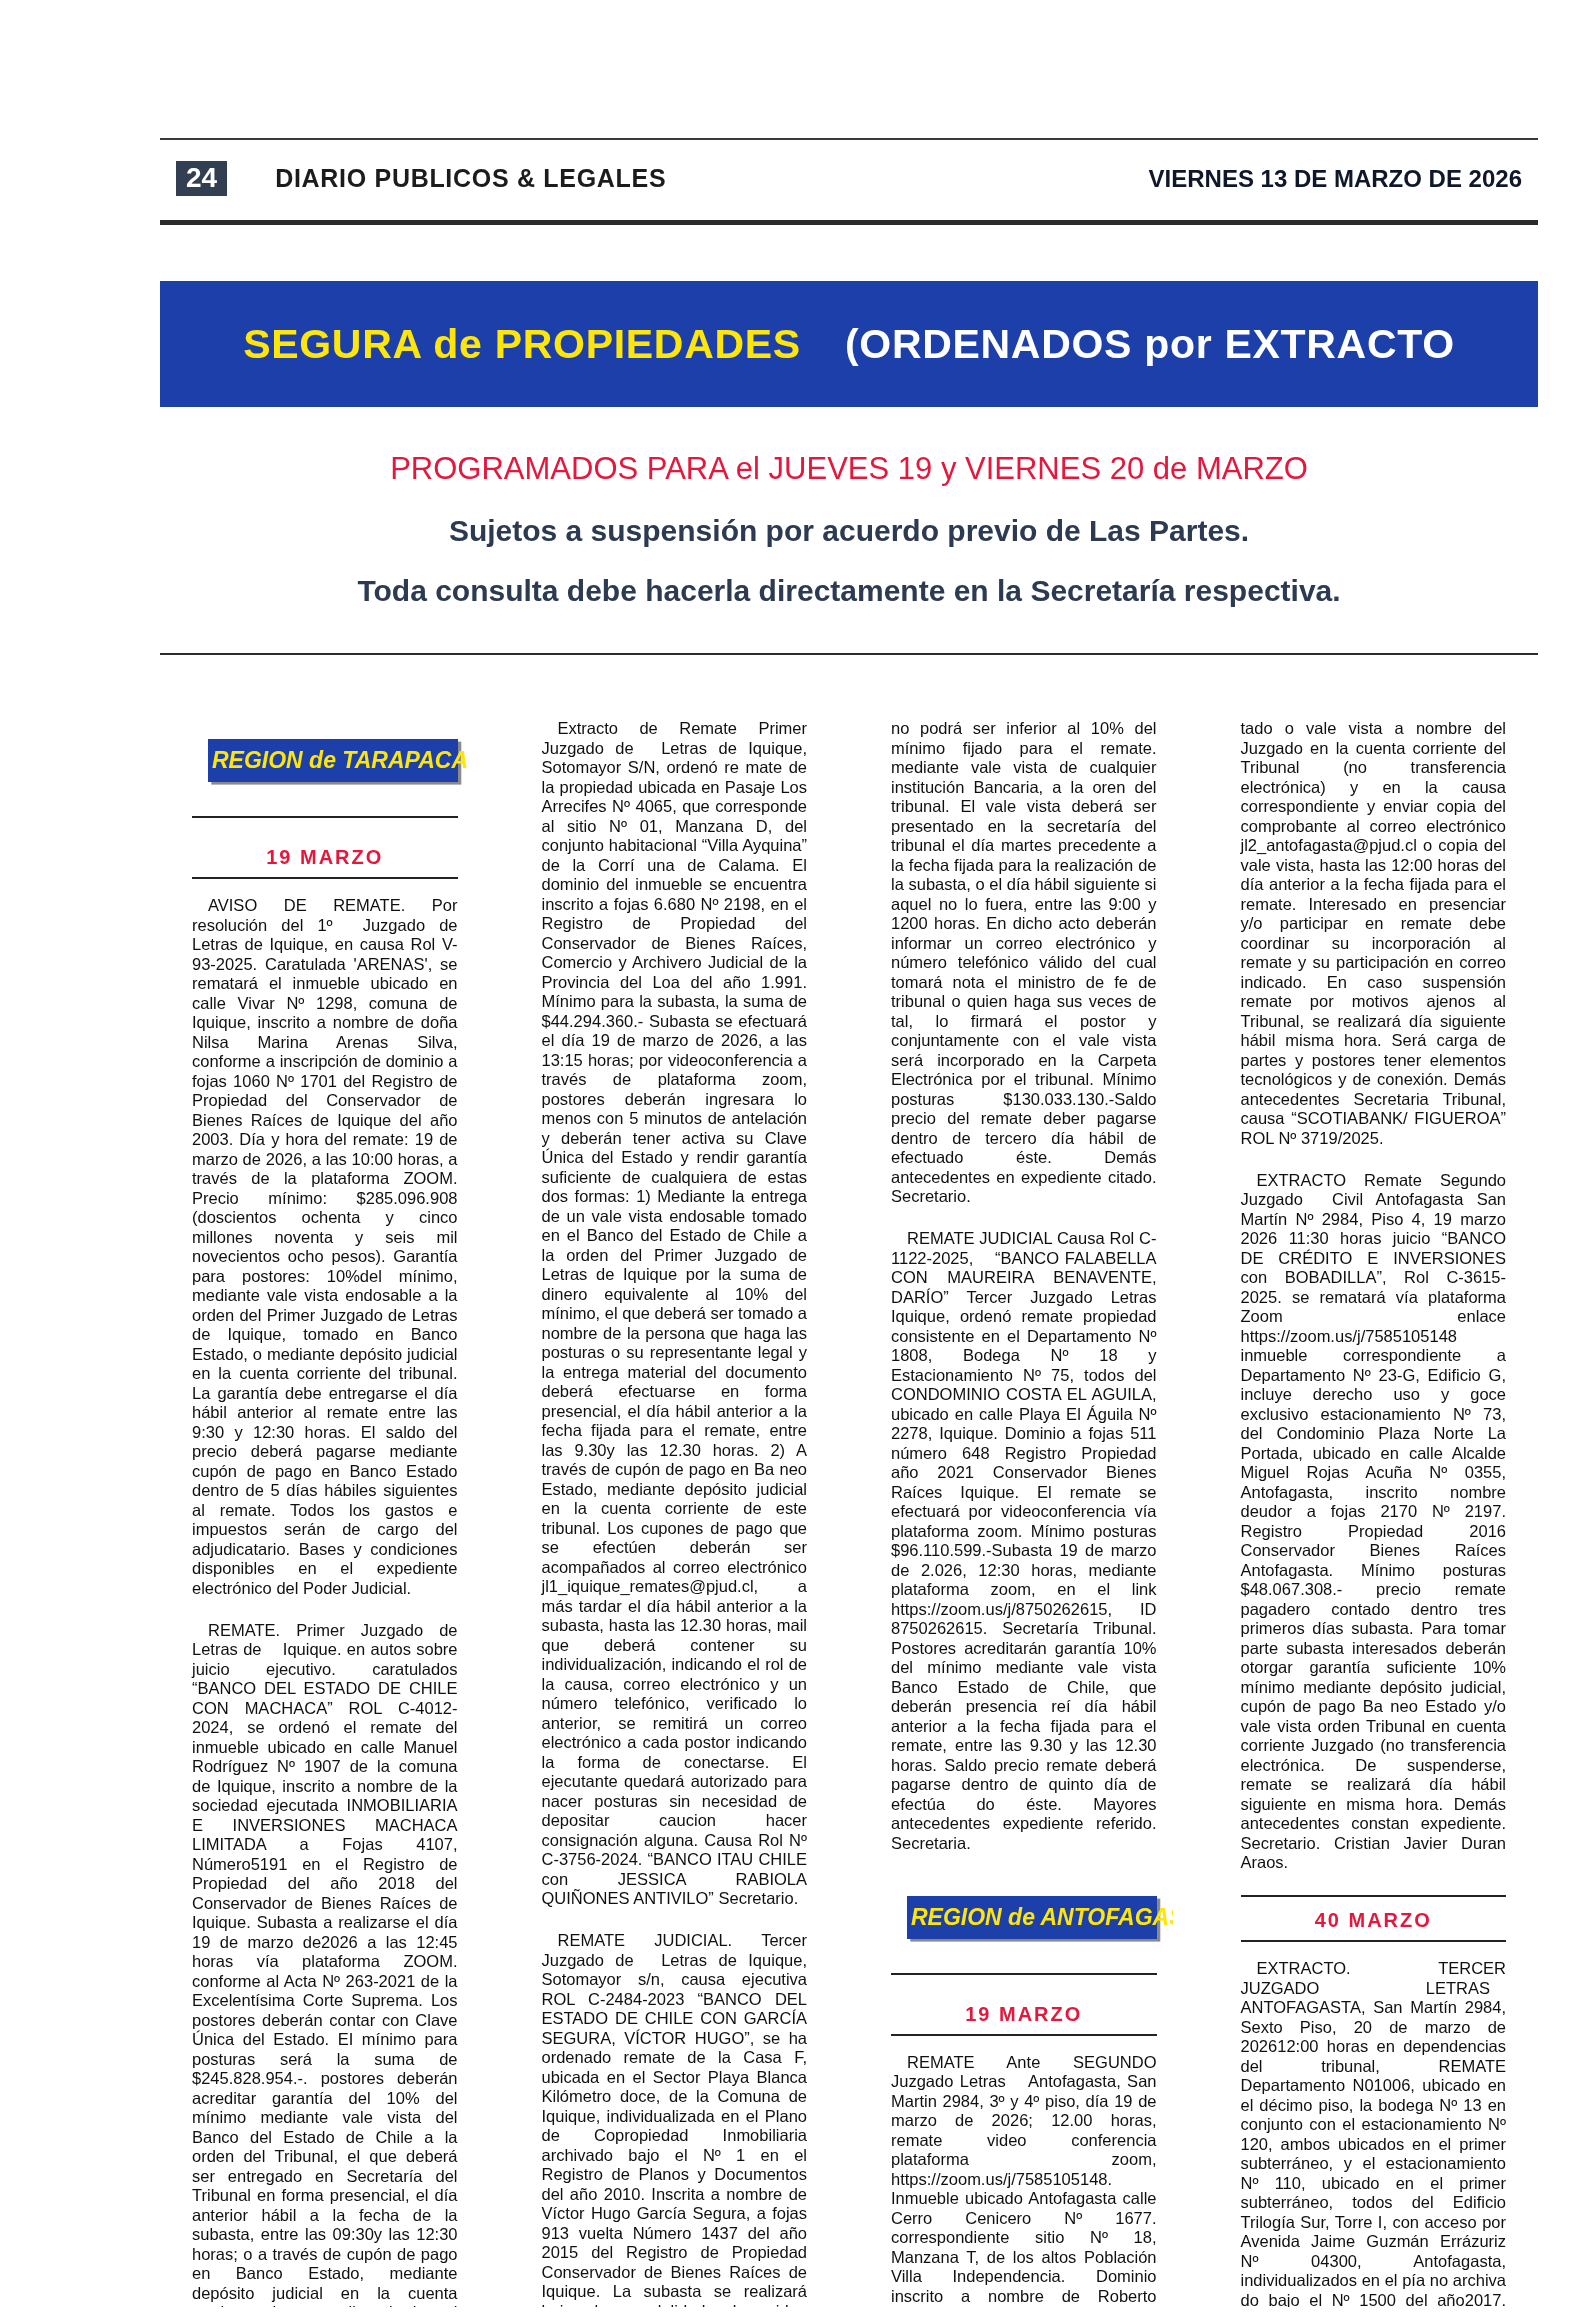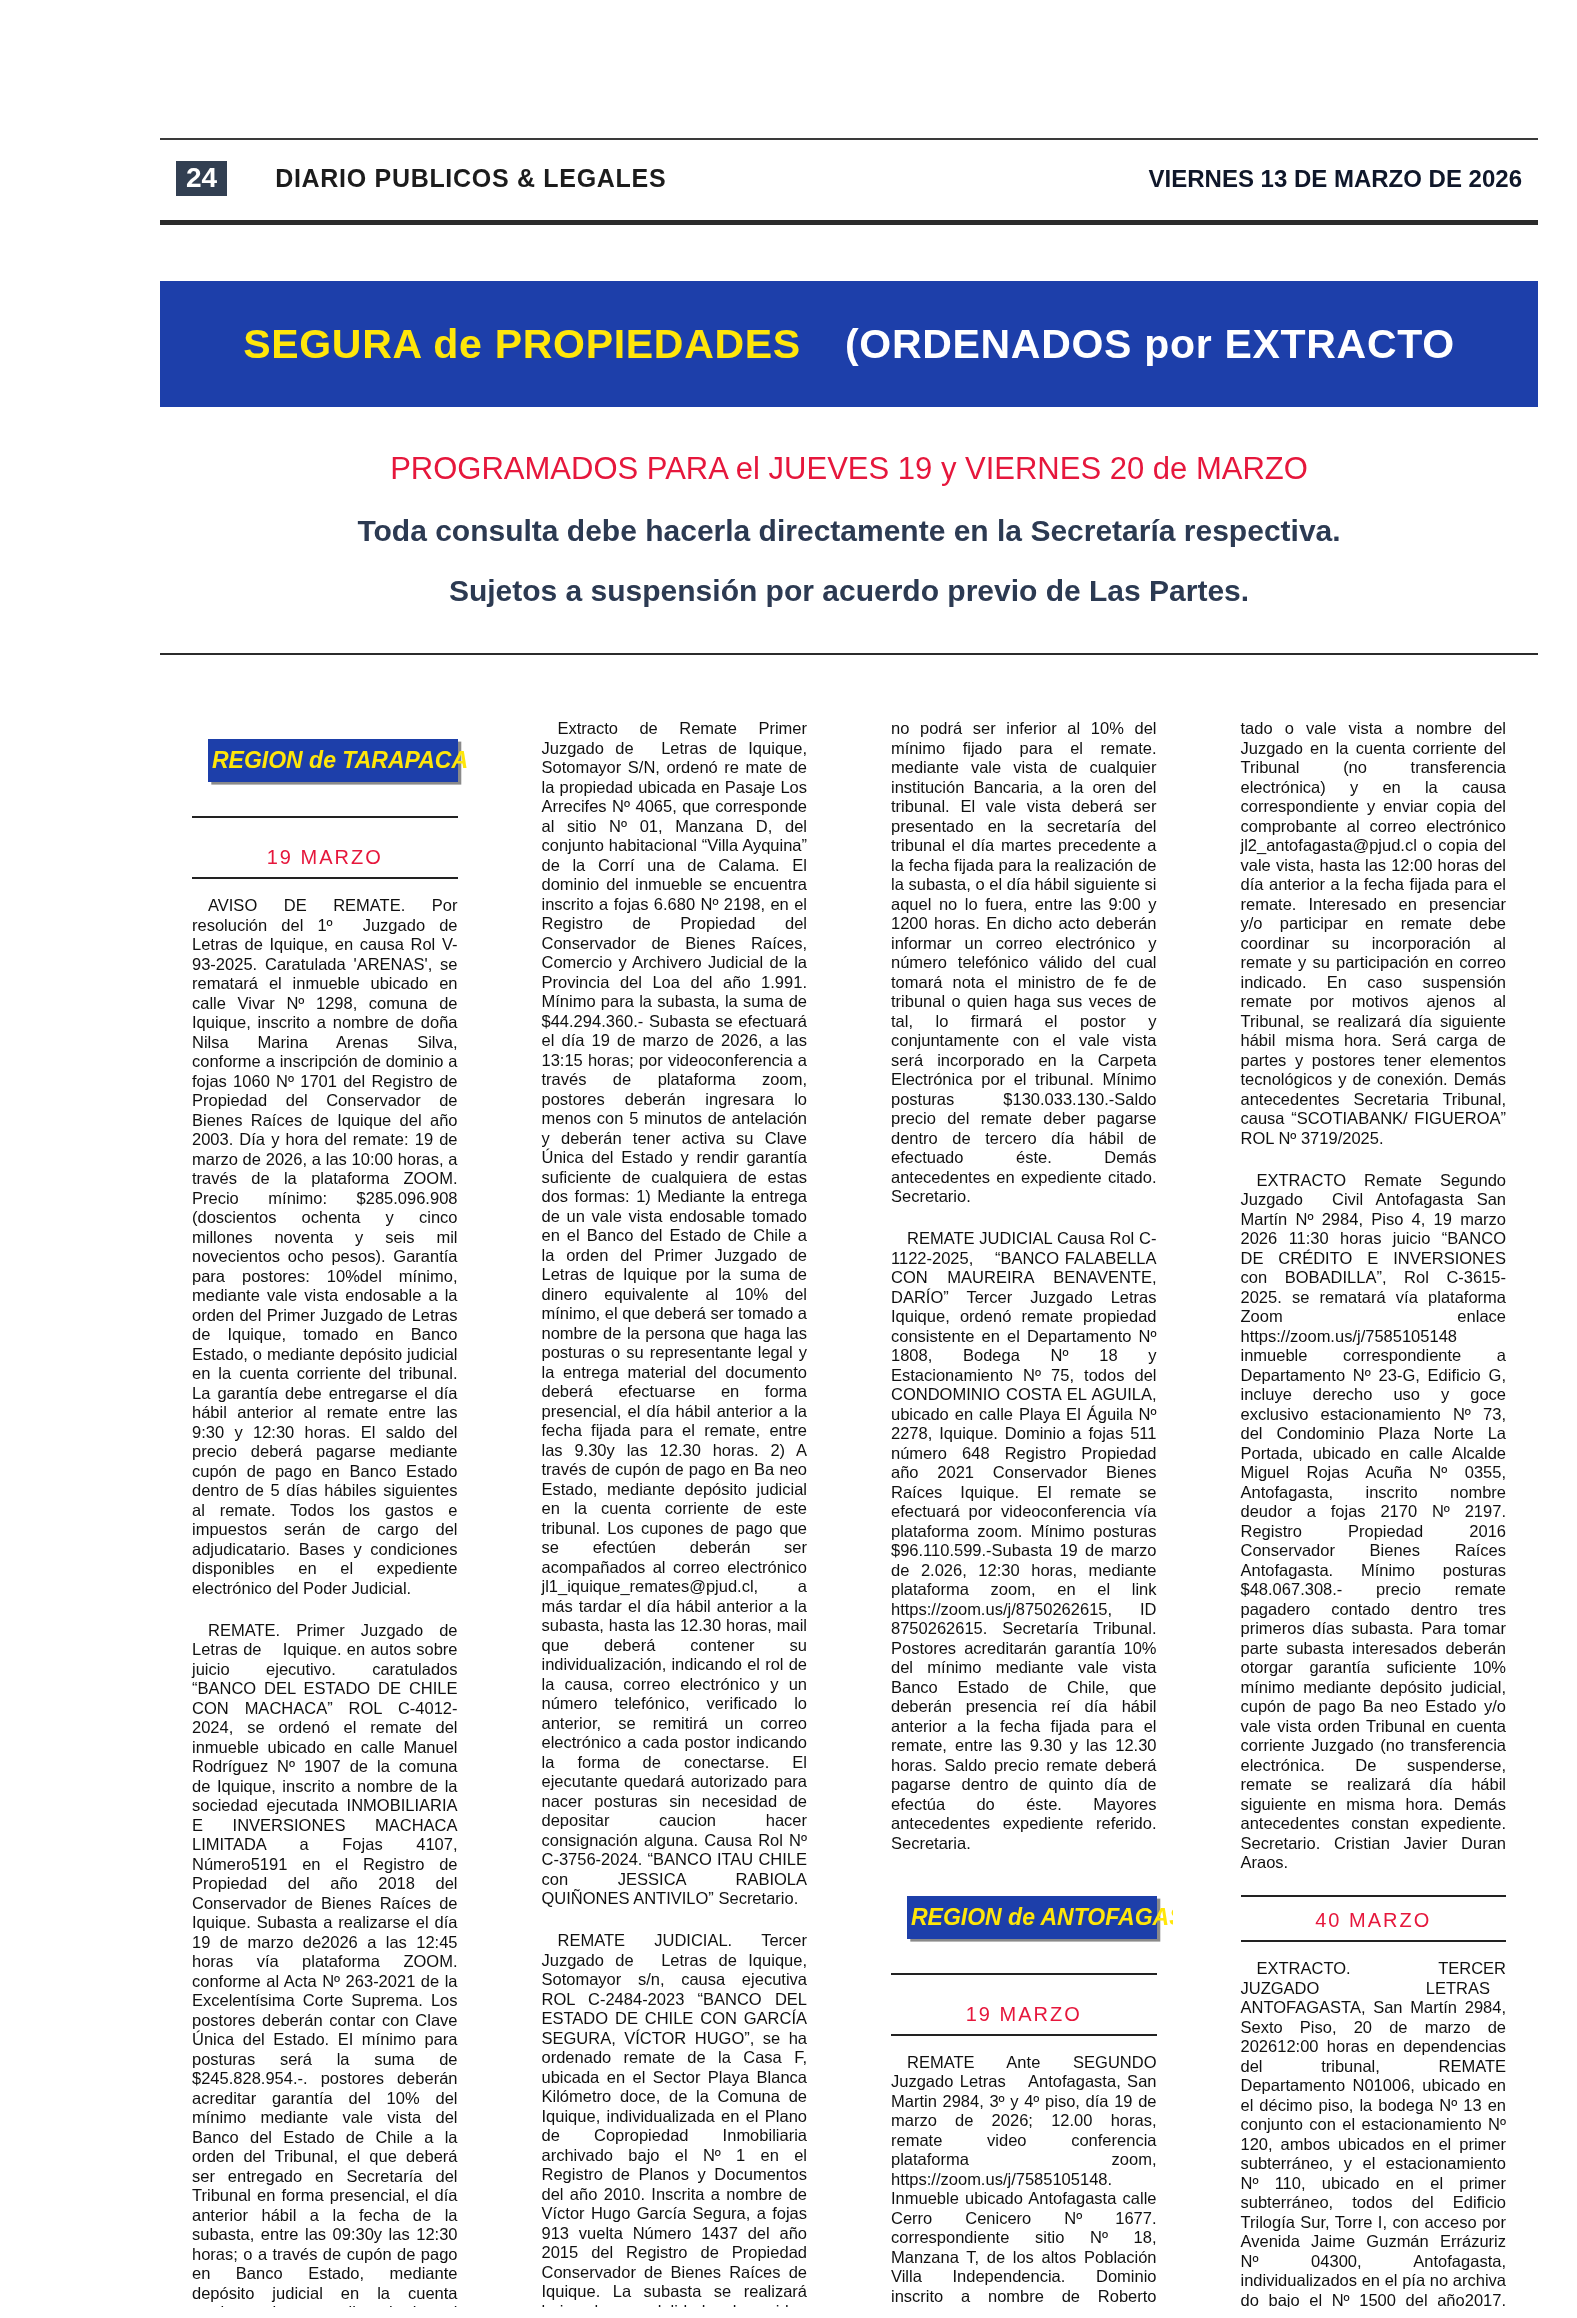--- a/index.html
+++ b/index.html
@@ -58,21 +58,21 @@
     font-style:italic;font-weight:bold;font-size:23px;
     text-align:center;padding:8px 4px;width:94%;
     box-shadow:3.3px 2.6px 0 #8a8a8a;
     white-space:nowrap;
   }
   .date-block{
     border-bottom:2px solid #222;
     padding:12px 0 8px 0;margin-bottom:17px;text-align:center;
   }
   .date-block.with-top{border-top:2px solid #222;margin-top:4px;}
-  .date-label{color:var(--red);font-weight:normal;font-size:20px;letter-spacing:2px;}
+  .date-label{color:var(--red);font-weight:bold;font-size:20px;letter-spacing:2px;}
   p.notice{
     font-size:16.5px;line-height:19.5px;text-align:justify;
     margin-bottom:22.5px;overflow-wrap:anywhere;
   }
   p.notice:last-child{margin-bottom:0;}
   p.notice b{font-weight:normal;}
 </style>
 </head>
 <body>
 
@@ -82,22 +82,22 @@
     <div class="pageno-box">24</div>
     <div class="masthead">DIARIO PUBLICOS &amp; LEGALES</div>
     <div class="issue-date">VIERNES 13 DE MARZO DE 2026</div>
   </div>
 
   <div class="banner">
     <div class="banner-title"><span>SEGURA de PROPIEDADES</span><span class="white"> (ORDENADOS por EXTRACTO</span></div>
   </div>
 
   <div class="schedule">PROGRAMADOS PARA el JUEVES 19 y VIERNES 20 de MARZO</div>
+  <div class="note">Sujetos a suspensión por acuerdo previo de Las Partes.</div>
   <div class="note">Toda consulta debe hacerla directamente en la Secretaría respectiva.</div>
-  <div class="note">Sujetos a suspensión por acuerdo previo de Las Partes.</div>
 
   <div class="top-rule"></div>
 
   <div class="columns">
       <div class="col">
         <div class="region-wrap">
           <div class="region-box">REGION de TARAPACA</div>
         </div>
         <div class="date-block"><span class="date-label">19 MARZO</span></div>
         <p class="notice"><b>AVISO DE REMATE. Por resolución del 1º </b>Juzgado de Letras de Iquique, en causa Rol V-93-2025. Caratulada 'ARENAS', se rematará el inmueble ubicado en calle Vivar Nº 1298, comuna de Iquique, inscrito a nombre de doña Nilsa Marina Arenas Silva, conforme a inscripción de dominio a fojas 1060 Nº 1701 del Registro de Propiedad del Conservador de Bienes Raíces de Iquique del año 2003. Día y hora del remate: 19 de marzo de 2026, a las 10:00 horas, a través de la plataforma ZOOM. Precio mínimo: $285.096.908 (doscientos ochenta y cinco millones noventa y seis mil novecientos ocho pesos). Garantía para postores: 10%del mínimo, mediante vale vista endosable a la orden del Primer Juzgado de Letras de Iquique, tomado en Banco Estado, o mediante depósito judicial en la cuenta corriente del tribunal. La garantía debe entregarse el día hábil anterior al remate entre las 9:30 y 12:30 horas. El saldo del precio deberá pagarse mediante cupón de pago en Banco Estado dentro de 5 días hábiles siguientes al remate. Todos los gastos e impuestos serán de cargo del adjudicatario. Bases y condiciones disponibles en el expediente electrónico del Poder Judicial.</p>

